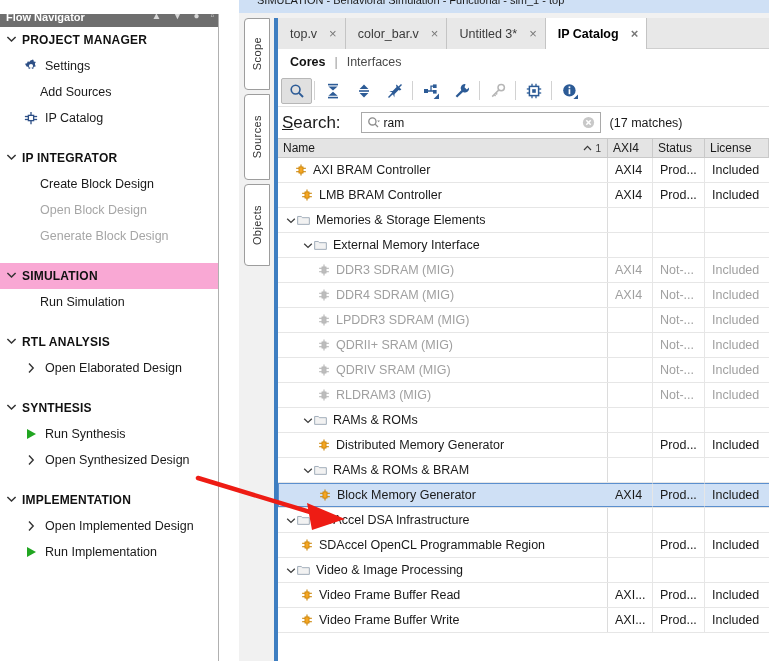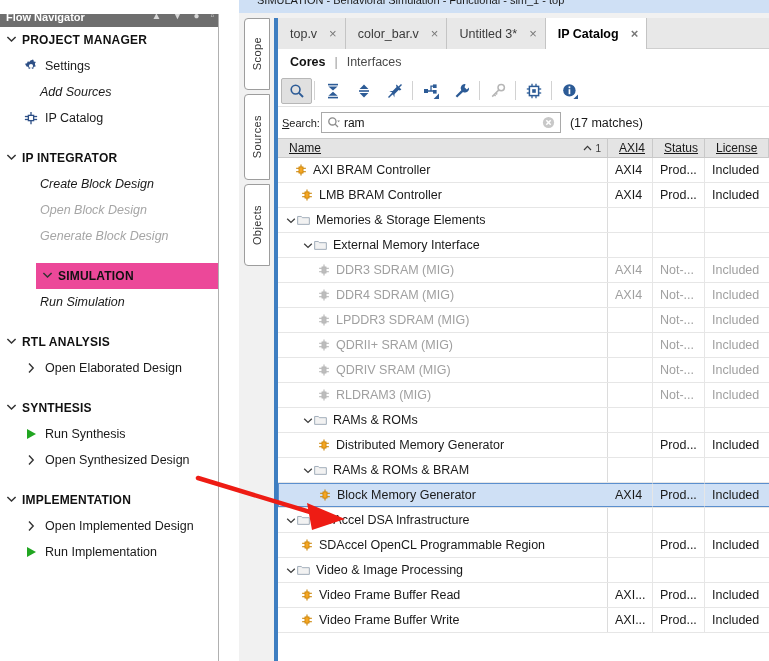--- a/index.html
+++ b/index.html
@@ -31,37 +31,37 @@
   #flow-nav-titlebar .fn-btns {
     position: absolute; right: 4px; top: -4px; display: flex; gap: 11px;
     font-size: 10px; color: #d8d8d8;
   }
   .nav-section {
     display: flex; align-items: center;
     height: 26px; padding-left: 6px;
     font-size: 12px; font-weight: bold; letter-spacing: .2px;
     color: #111;
   }
-  .nav-section.highlight { background: #ec4899; margin-left: 36px; }
+  .nav-section.highlight { background: #f9a8d4; }
   .nav-section .chev {
     width: 16px; display: inline-block; color: #333;
     font-size: 10px; line-height: 1;
   }
   .nav-item {
     display: flex; align-items: center;
     height: 26px; padding-left: 22px;
     font-size: 12.5px; color: #1a1a1a;
   }
   .nav-item.disabled { color: #a6a6a6; }
   .nav-item .ico {
     width: 18px; height: 14px; margin-right: 5px;
     display: inline-flex; align-items: center; justify-content: center;
     flex: 0 0 auto;
   }
-  .nav-item.indent-txt { padding-left: 40px; font-style: italic; }
+  .nav-item.indent-txt { padding-left: 40px; }
   .nav-gap { height: 14px; }
   .play-tri {
     width: 0; height: 0;
     border-left: 9px solid #21a621;
     border-top: 5.5px solid transparent;
     border-bottom: 5.5px solid transparent;
   }
 
   
   #main {
@@ -149,21 +149,21 @@
     border: 1px solid transparent; border-radius: 2px;
   }
   .tbtn.sel { background: #e0e0e0; border-color: #b7b7b7; }
   .tsep { width: 1px; height: 19px; background: #d2d2d2; margin: 0 2px; }
 
   
   #search-row {
     display: flex; align-items: center;
     height: 31px; padding-left: 4px; background: #ffffff;
   }
-  #search-label { font-size: 11px; margin-right: 1px; color: #1a1a1a; }
+  #search-label { font-size: 17px; margin-right: 20px; color: #1a1a1a; }
   #search-label u { text-decoration: underline; }
   #search-box {
     position: relative;
     width: 240px; height: 21px;
     border: 1px solid #a9a9a9; background: #fff;
     display: flex; align-items: center;
   }
   #search-box .sb-icon { margin: 0 4px 0 5px; display: flex; }
   #search-value {
     font-size: 12px; color: #141414; flex: 1;
@@ -178,21 +178,21 @@
   #tbl { width: 495px; }
   .thead {
     display: flex; height: 20px;
     background: #e4e4e4; border-top: 1px solid #c9c9c9;
     border-bottom: 1px solid #c9c9c9;
   }
   .thead .th {
     font-size: 12px; color: #1a1a1a;
     display: flex; align-items: center;
     border-right: 1px solid #c9c9c9;
-    padding-left: 11px; position: relative; text-decoration: underline;
+    padding-left: 5px; position: relative;
   }
   .th-name    { width: 330px; }
   .th-axi     { width: 45px; }
   .th-status  { width: 52px; }
   .th-license { width: 64px; }
   .sort-ind {
     position: absolute; right: 6px; top: 0; height: 100%;
     display: flex; align-items: center; gap: 3px;
     font-size: 10px; color: #3a3a3a;
   }

